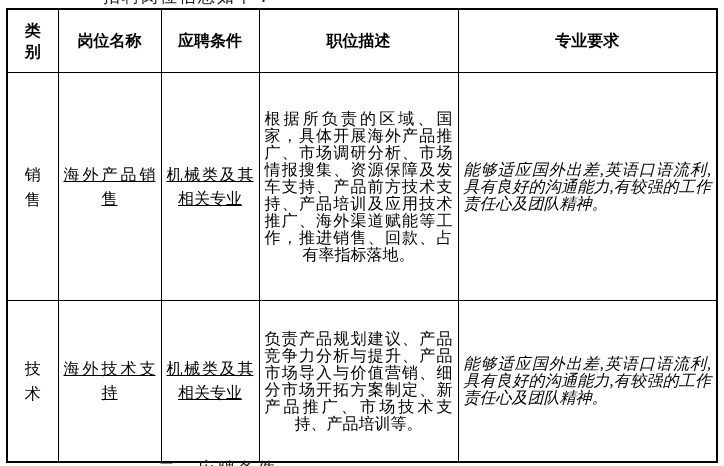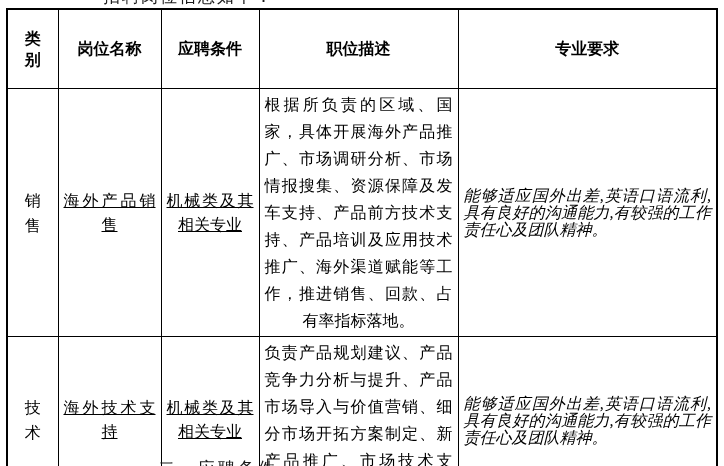--- a/index.html
+++ b/index.html
@@ -71,38 +71,38 @@
     line-height: 20px;
     padding: 2px 2px;
   }
   tr.r-head { height: 45px; }
   tr.r-one  { height: 228px; }
   tr.r-two  { height: 161px; }
 
   
   .vtext {
     width: 1em;
-    margin: 16px auto;
+    margin: 8px auto;
     text-align: center;
     word-break: break-all;
     line-height: 25px;
   }
   th .vtext { line-height: 21px; }
 
   .cell-pos, .cell-major {
     text-align: justify;
     text-align-last: center;
     line-height: 24px;
     padding: 2px 8px;
     text-decoration: underline;
   }
   .cell-desc {
     text-align: justify;
     text-align-last: center;
-    line-height: 27px;
+    line-height: 17px;
     padding: 2px 5px;
   }
   .cell-req {
     text-align: justify;
     font-size: 17px;
     line-height: 17px;
     padding: 2px 10px;
     font-style: italic;
   }
 </style>

